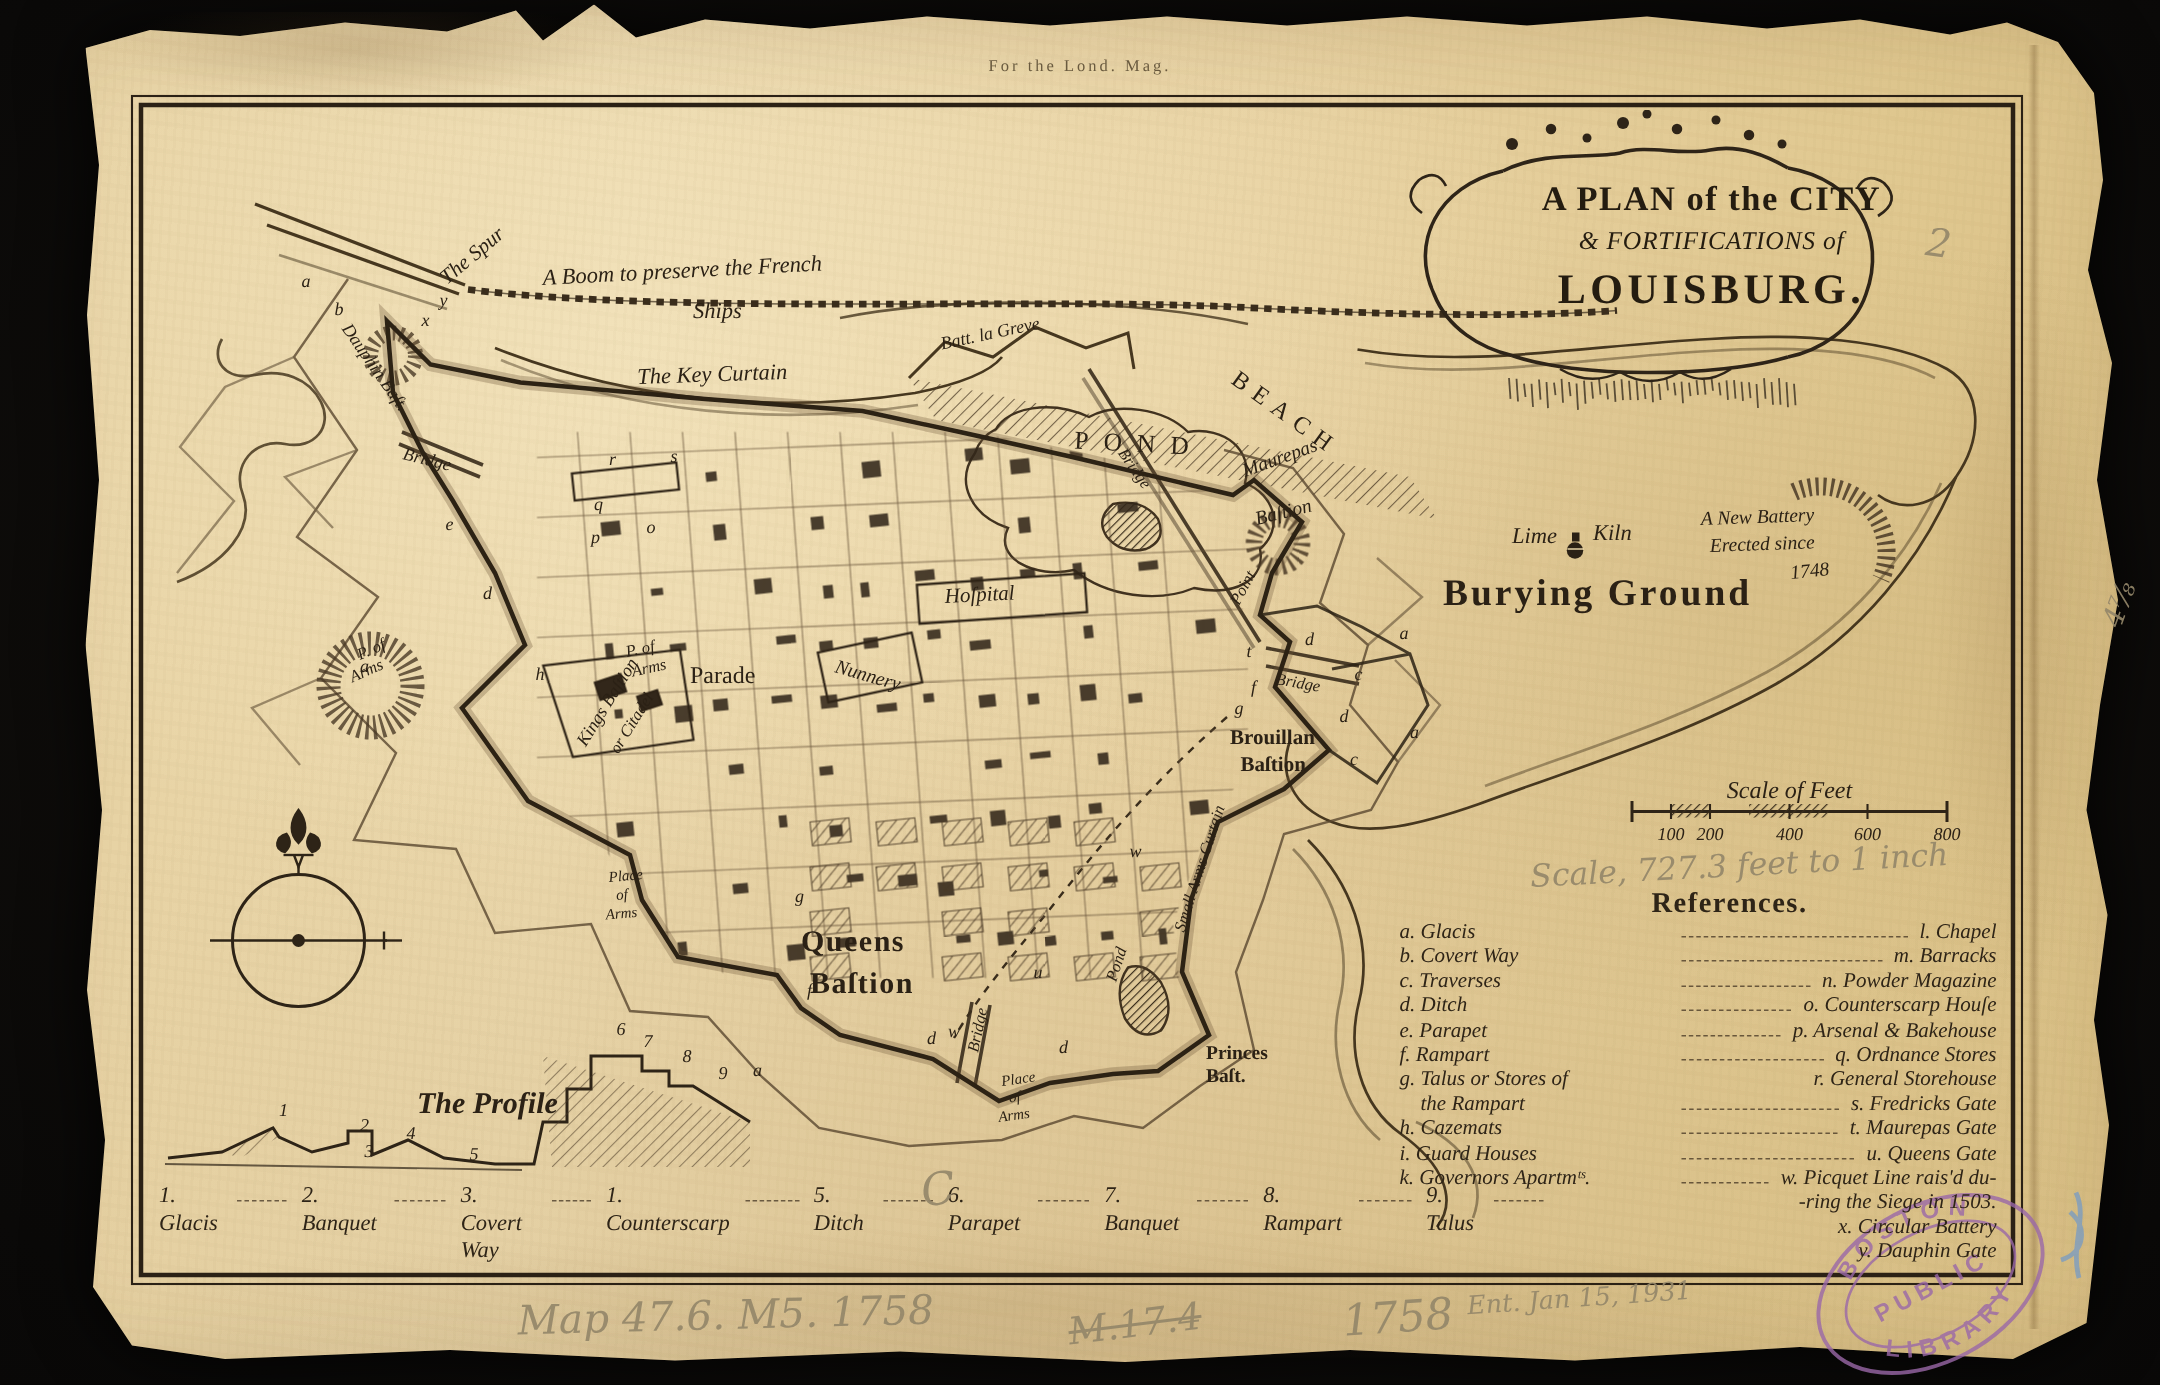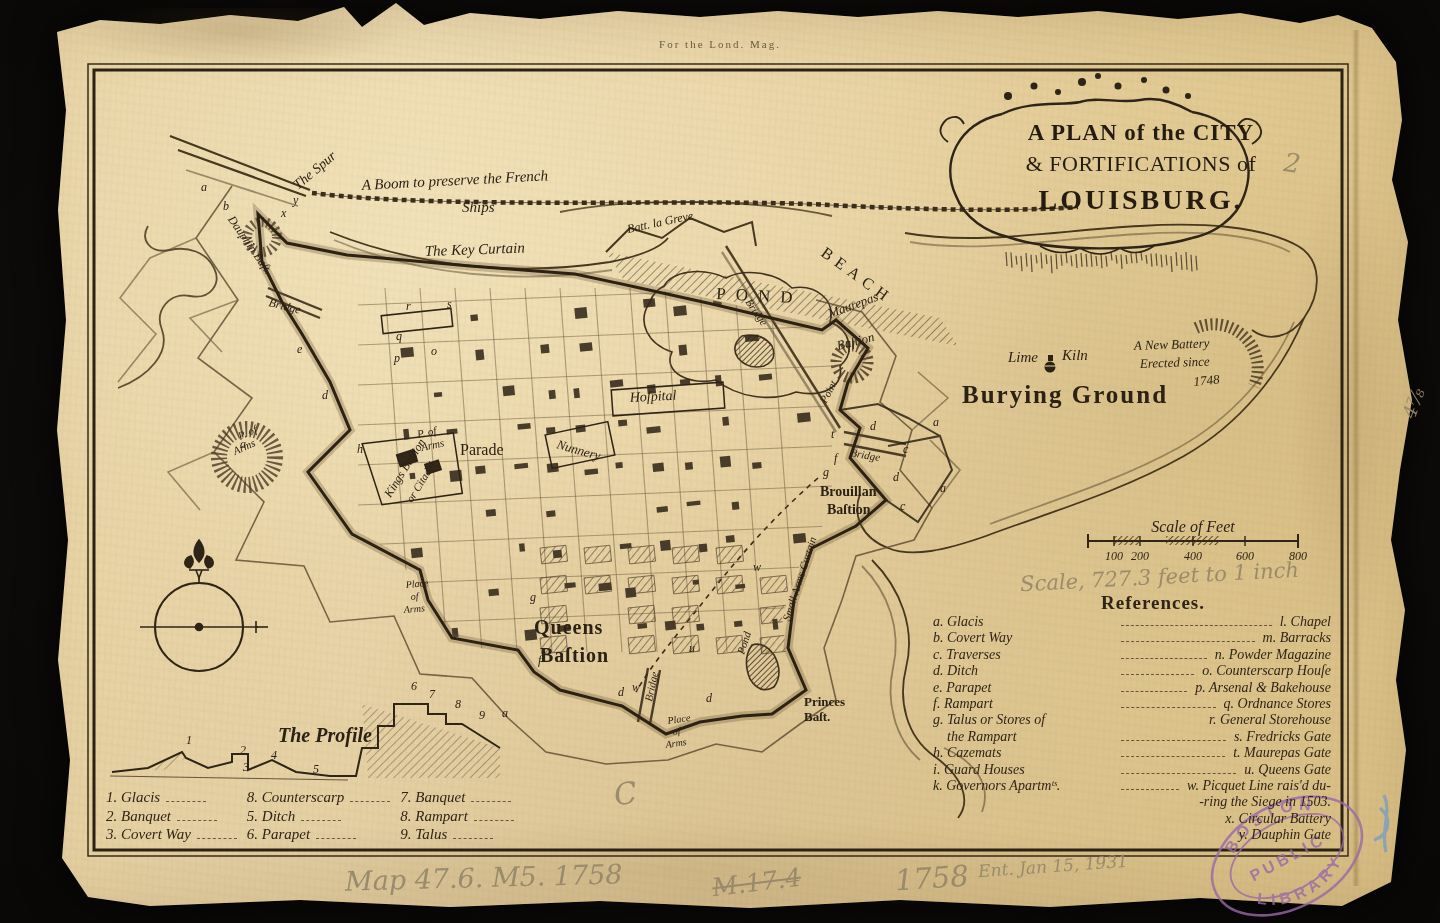--- a/index.html
+++ b/index.html
@@ -24,31 +24,31 @@
   svg{position:absolute;left:0;top:0;}
   .lbl{font-family:"Liberation Serif","DejaVu Serif",serif;fill:#2b2115;}
   .it{font-style:italic;}
   .w6{font-weight:600;}
   .maplet,.profnum{font-family:"Liberation Serif","DejaVu Serif",serif;font-style:italic;font-size:12px;fill:#2b2115;}
   .html-layer{position:absolute;inset:0;pointer-events:none;}
   .html-layer>*{position:absolute;}
   #imprint{left:580px;top:38px;width:280px;text-align:center;font-size:11px;letter-spacing:2px;color:rgba(70,56,34,.78);}
   #cartouche-text{left:1020px;top:120px;width:242px;text-align:center;color:#241c10;}
   #cartouche-text .c1{font-size:23px;letter-spacing:1px;font-weight:600;}
-  #cartouche-text .c2{font-size:22px;margin-top:5px;letter-spacing:.5px;}
+  #cartouche-text .c2{font-size:17px;font-style:italic;margin-top:5px;letter-spacing:.5px;}
   #cartouche-text .c3{font-size:28px;letter-spacing:3px;margin-top:7px;font-weight:600;}
   #references{left:933px;top:592px;width:398px;color:#2e2417;}
   #ref-heading{font-size:19px;font-weight:700;letter-spacing:1px;padding-left:168px;}
   .ref-row{display:flex;align-items:baseline;line-height:16.4px;font-size:14px;font-style:italic;}
   .ref-left{width:186px;white-space:pre;flex:none;}
   .ref-right{white-space:pre;flex:none;}
   .leader{flex:1;border-bottom:1.5px dashed rgba(55,42,26,.7);margin:0 8px 4px 2px;min-width:8px;}
   .leader.off{border-bottom:none;}
   #profile-legend{left:106px;top:788px;width:480px;display:flex;color:#2e2417;}
-  .plg-col{display:flex;flex-direction:column;}
+  .plg-col{display:flex;flex-direction:row;}
   .plg-line{display:flex;align-items:baseline;font-size:15px;font-style:italic;line-height:18.5px;}
   .plg-leader{width:40px;border-bottom:1.5px dashed rgba(55,42,26,.7);margin:0 10px 4px 6px;}
   .pencil{font-family:"DejaVu Serif","Liberation Serif",serif;font-style:italic;color:#94876a;opacity:.92;}
 </style>
 </head>
 <body>
 
 <div id="stage">
   <div id="paper-wrap">
     <div id="paper"></div>
@@ -569,21 +569,21 @@
             <span>2. Banquet</span>
             <span class="plg-leader"></span>
           </div>
           <div class="plg-line">
             <span>3. Covert Way</span>
             <span class="plg-leader"></span>
           </div>
         </div>
         <div class="plg-col">
           <div class="plg-line">
-            <span>8. Counterscarp</span>
+            <span>1. Counterscarp</span>
             <span class="plg-leader"></span>
           </div>
           <div class="plg-line">
             <span>5. Ditch</span>
             <span class="plg-leader"></span>
           </div>
           <div class="plg-line">
             <span>6. Parapet</span>
             <span class="plg-leader"></span>
           </div>

